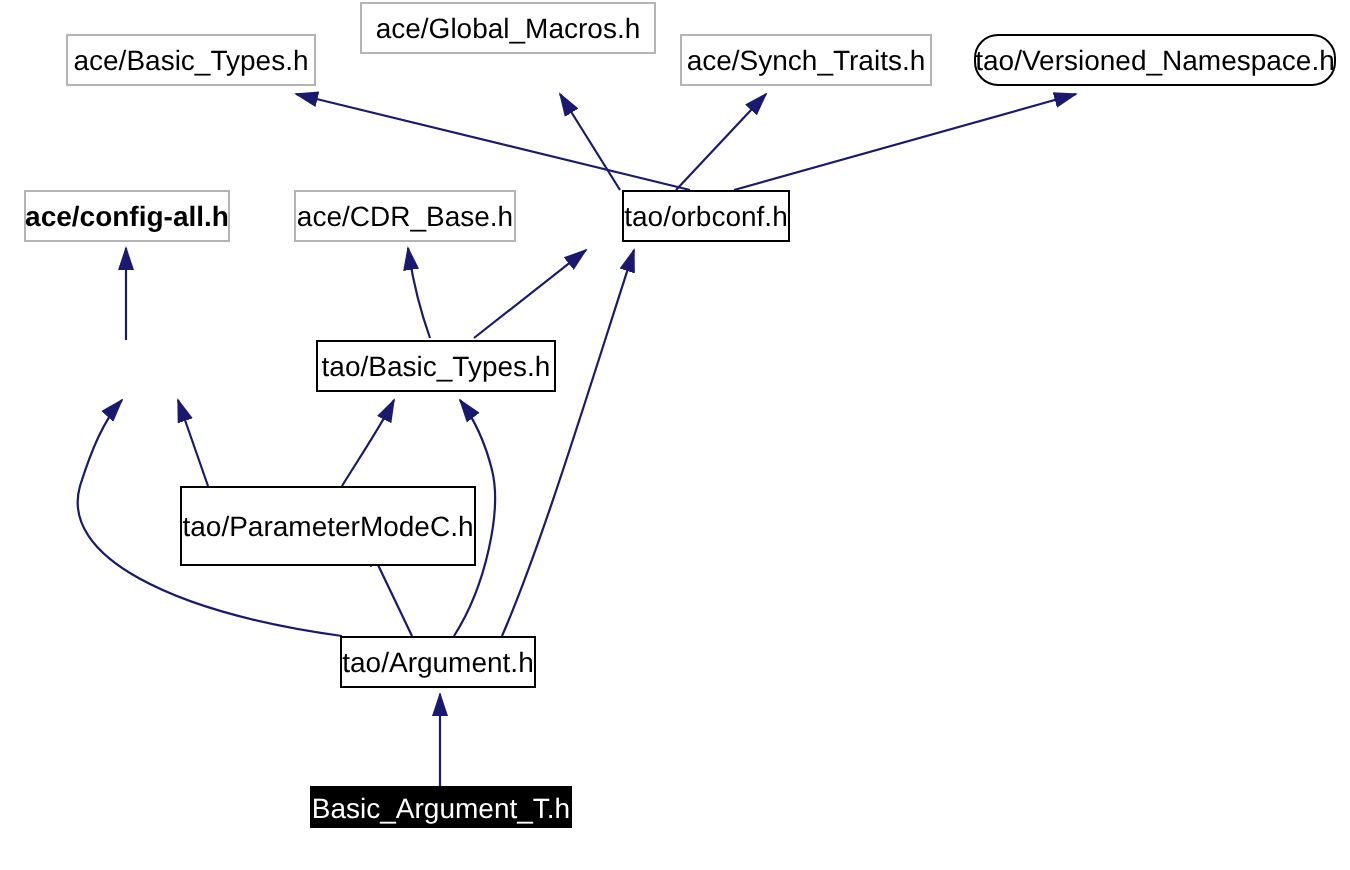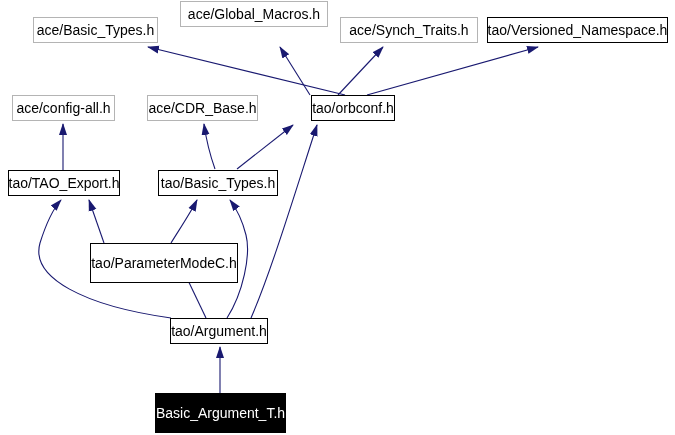--- a/index.html
+++ b/index.html
@@ -78,24 +78,23 @@
     <path class="edge" d="M215,169 C210,155 206,138 204,124" marker-end="url(#arrowhead)"></path>
     <path class="edge" d="M237,169 L293,125" marker-end="url(#arrowhead)"></path>
     <path class="edge" d="M345,95 L148,47" marker-end="url(#arrowhead)"></path>
     <path class="edge" d="M310,95 L280,47" marker-end="url(#arrowhead)"></path>
     <path class="edge" d="M338,95 L383,47" marker-end="url(#arrowhead)"></path>
     <path class="edge" d="M367,95 L538,47" marker-end="url(#arrowhead)"></path>
   </svg>
 
   <div class="node external" style="left: 33px; top: 17px; width: 125px; height: 26px;">ace/Basic_Types.h</div>
   <div class="node external" style="left: 180px; top: 1px; width: 148px; height: 26px;">ace/Global_Macros.h</div>
-  <div class="node external" style="left: 340px; top: 17px; width: 138px; height: 26px;">ace/Synch_Traits.h</div>
-  <div class="node internal" style="left: 487px; top: 17px; width: 181px; height: 26px;">tao/Versioned_Namespace.h</div>
-  <div class="node external" style="left: 12px; top: 95px; width: 103px; height: 26px;">ace/config-all.h</div>
+  <div class="node external" style="left: 340px; top: 17px; width: 126px; height: 26px;">ace/Synch_Traits.h</div>
+  <div class="node internal" style="left: 487px; top: 17px; width: 181px; height: 26px; border-radius: 12px;">tao/Versioned_Namespace.h</div>
+  <div class="node external" style="left: 12px; top: 95px; width: 103px; height: 26px; font-weight: bold;">ace/config-all.h</div>
   <div class="node external" style="left: 147px; top: 95px; width: 111px; height: 26px;">ace/CDR_Base.h</div>
   <div class="node internal" style="left: 283px; top: 95px; width: 84px; height: 26px; margin-left: 28px;">tao/orbconf.h</div>
-  <div class="node internal" style="left: 8px; top: 170px; width: 112px; height: 26px;">tao/TAO_Export.h</div>
   <div class="node internal" style="left: 158px; top: 170px; width: 120px; height: 26px;">tao/Basic_Types.h</div>
   <div class="node internal" style="left: 90px; top: 243px; width: 148px; height: 40px;">tao/ParameterModeC.h</div>
   <div class="node internal" style="left: 170px; top: 318px; width: 98px; height: 26px;">tao/Argument.h</div>
-  <div class="node focus" style="left: 155px; top: 393px; width: 131px; height: 40px;">Basic_Argument_T.h</div>
+  <div class="node focus" style="left: 155px; top: 393px; width: 131px; height: 21px;">Basic_Argument_T.h</div>
 
 </div>
 
 </body></html>

